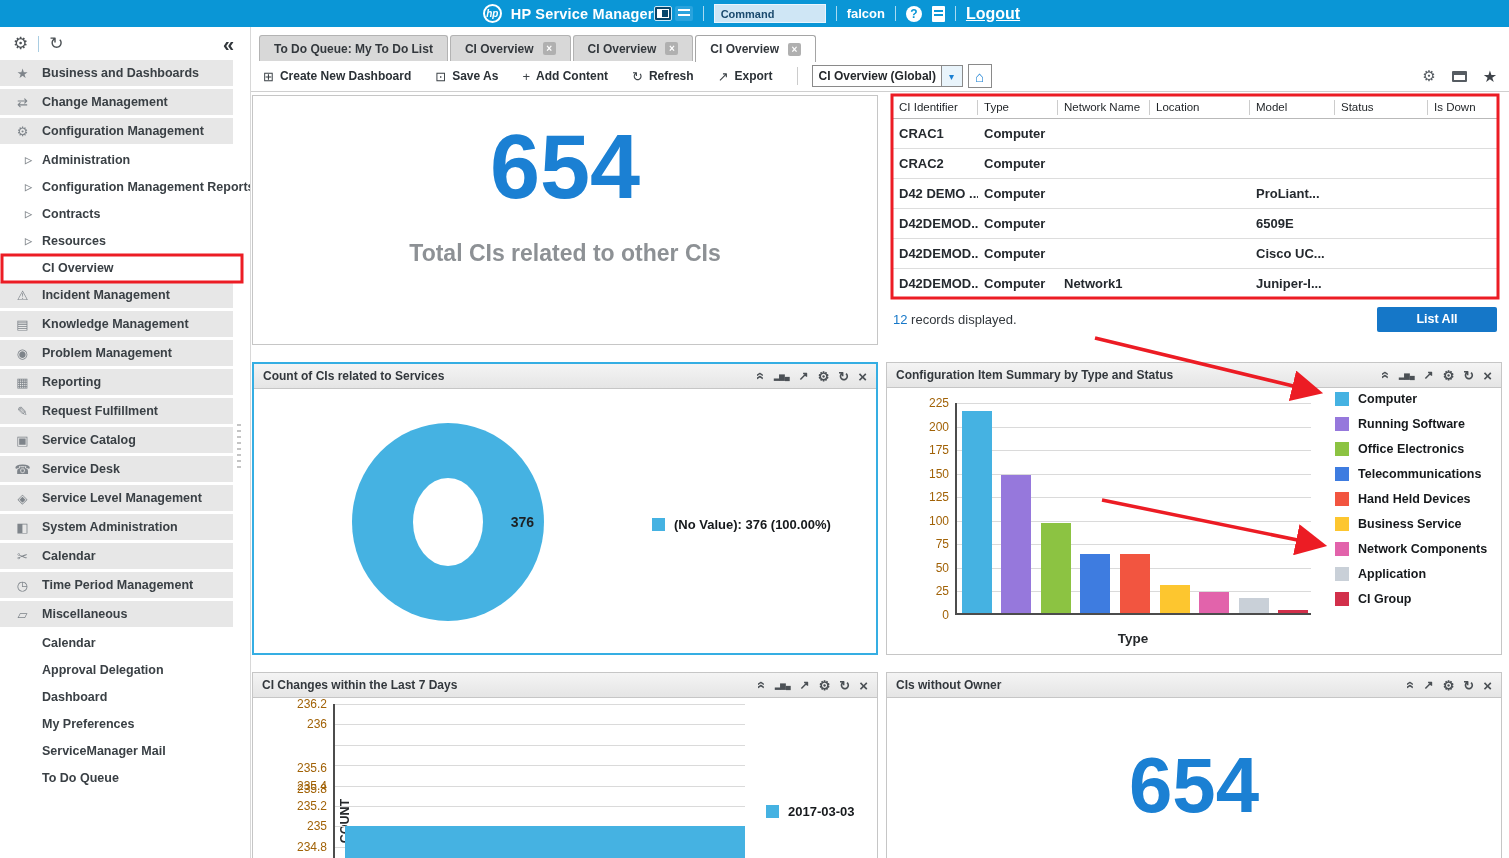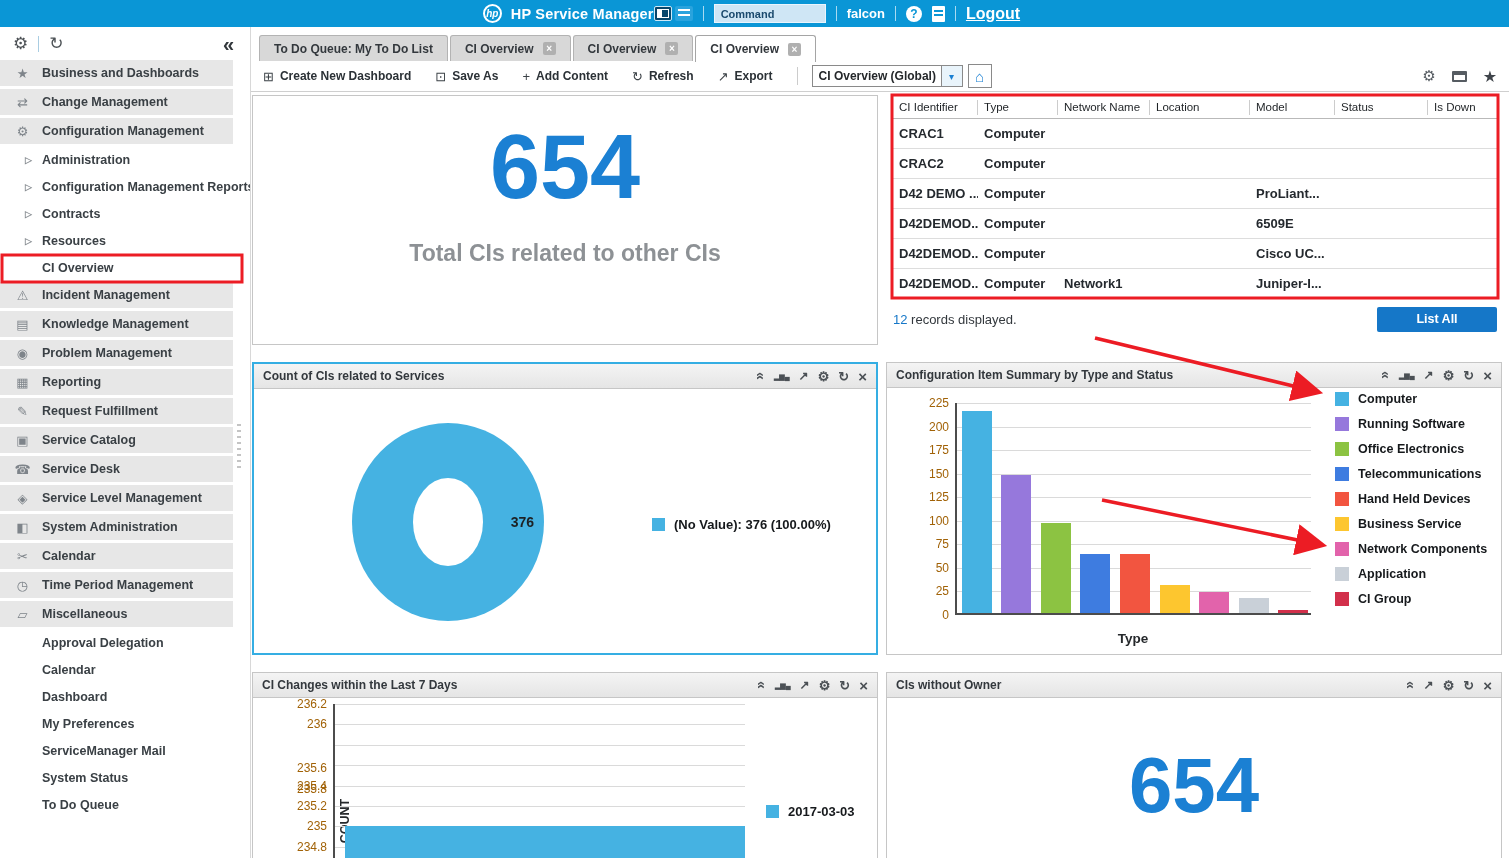--- a/index.html
+++ b/index.html
@@ -254,36 +254,33 @@
         </div>
         <div class="side-item module">
           <span class="micon">◷</span>
           <span class="slabel">Time Period Management</span>
         </div>
         <div class="side-item module">
           <span class="micon">▱</span>
           <span class="slabel">Miscellaneous</span>
         </div>
         <div class="side-item plain">
+          <span class="slabel">Calendar</span>
+        </div>
+        <div class="side-item plain">
           <span class="slabel">Approval Delegation</span>
-        </div>
-        <div class="side-item plain">
-          <span class="slabel">Calendar</span>
         </div>
         <div class="side-item plain">
           <span class="slabel">Dashboard</span>
         </div>
         <div class="side-item plain">
           <span class="slabel">My Preferences</span>
         </div>
         <div class="side-item plain">
           <span class="slabel">ServiceManager Mail</span>
-        </div>
-        <div class="side-item plain">
-          <span class="slabel">System Status</span>
         </div>
         <div class="side-item plain">
           <span class="slabel">To Do Queue</span>
         </div>
       </nav>
   </aside>
   <div class="split-handle"></div>
 
   <main class="content">
     <div class="tabstrip">

